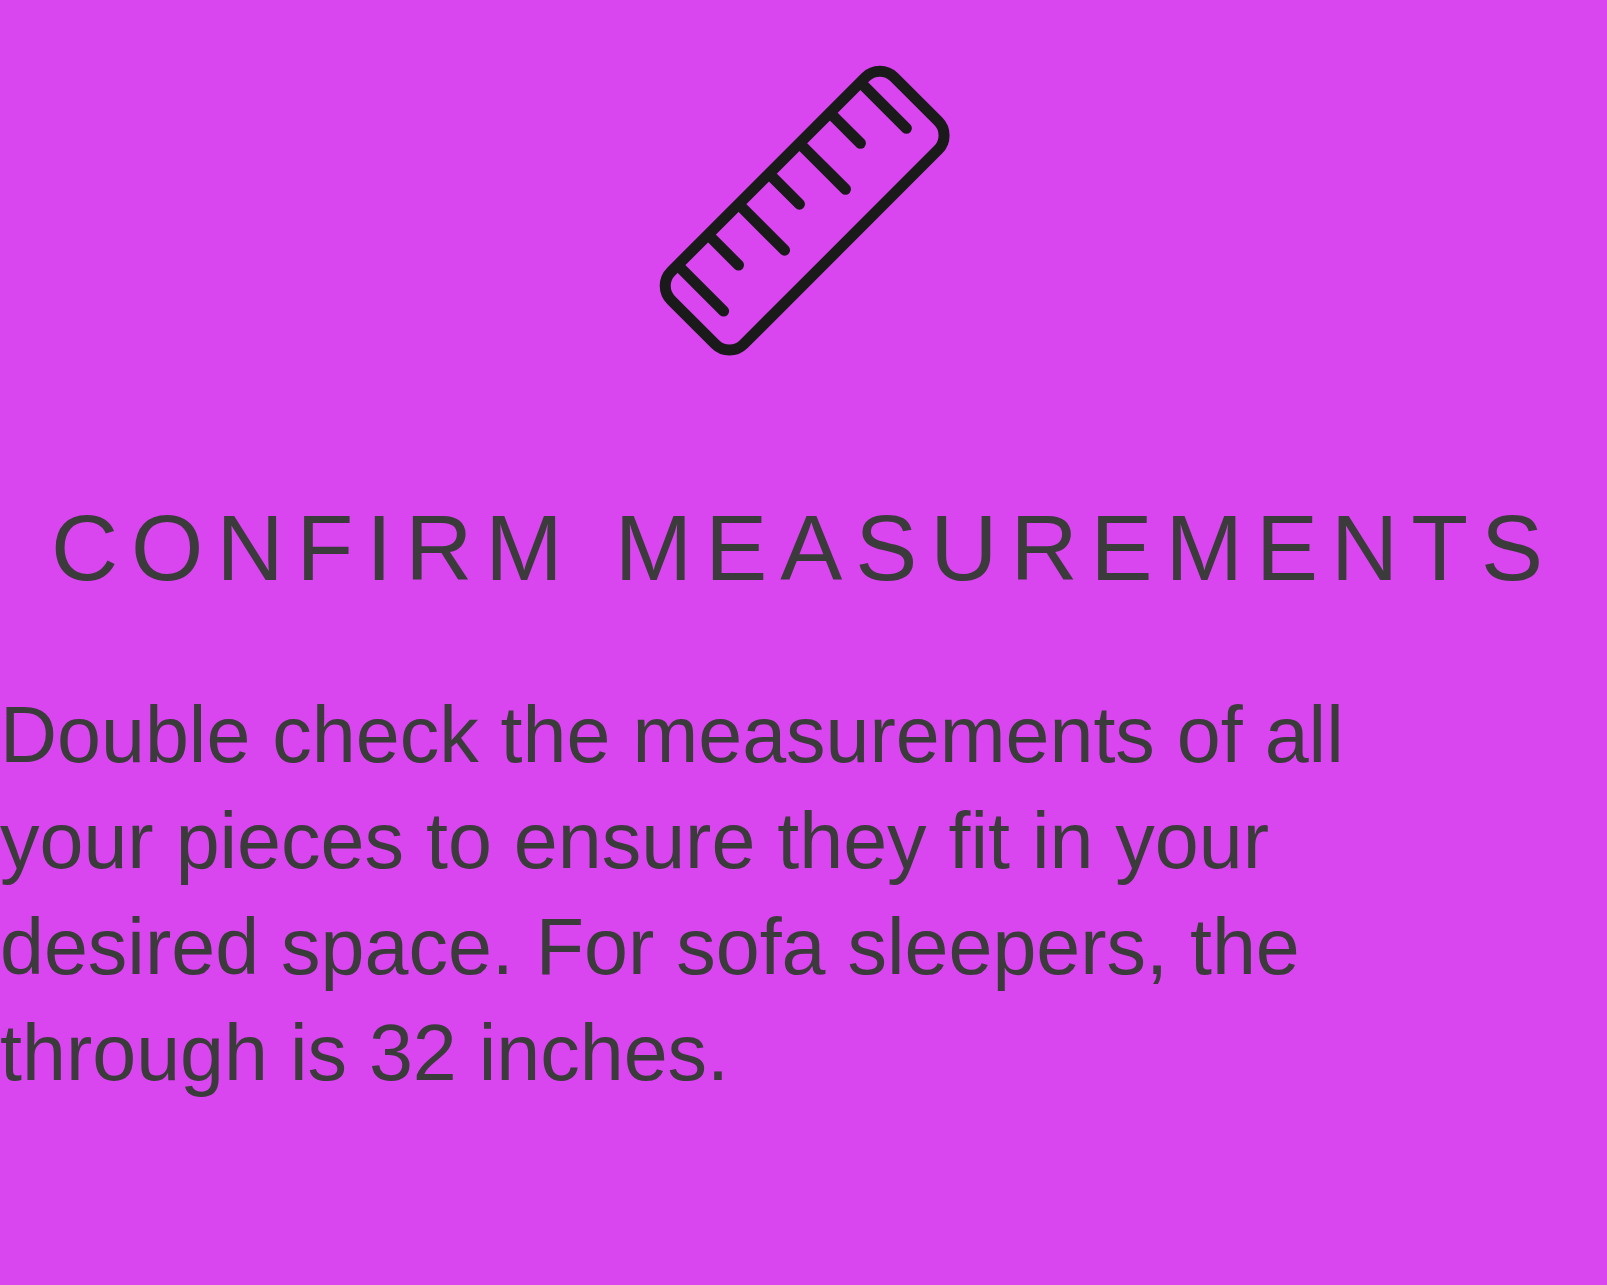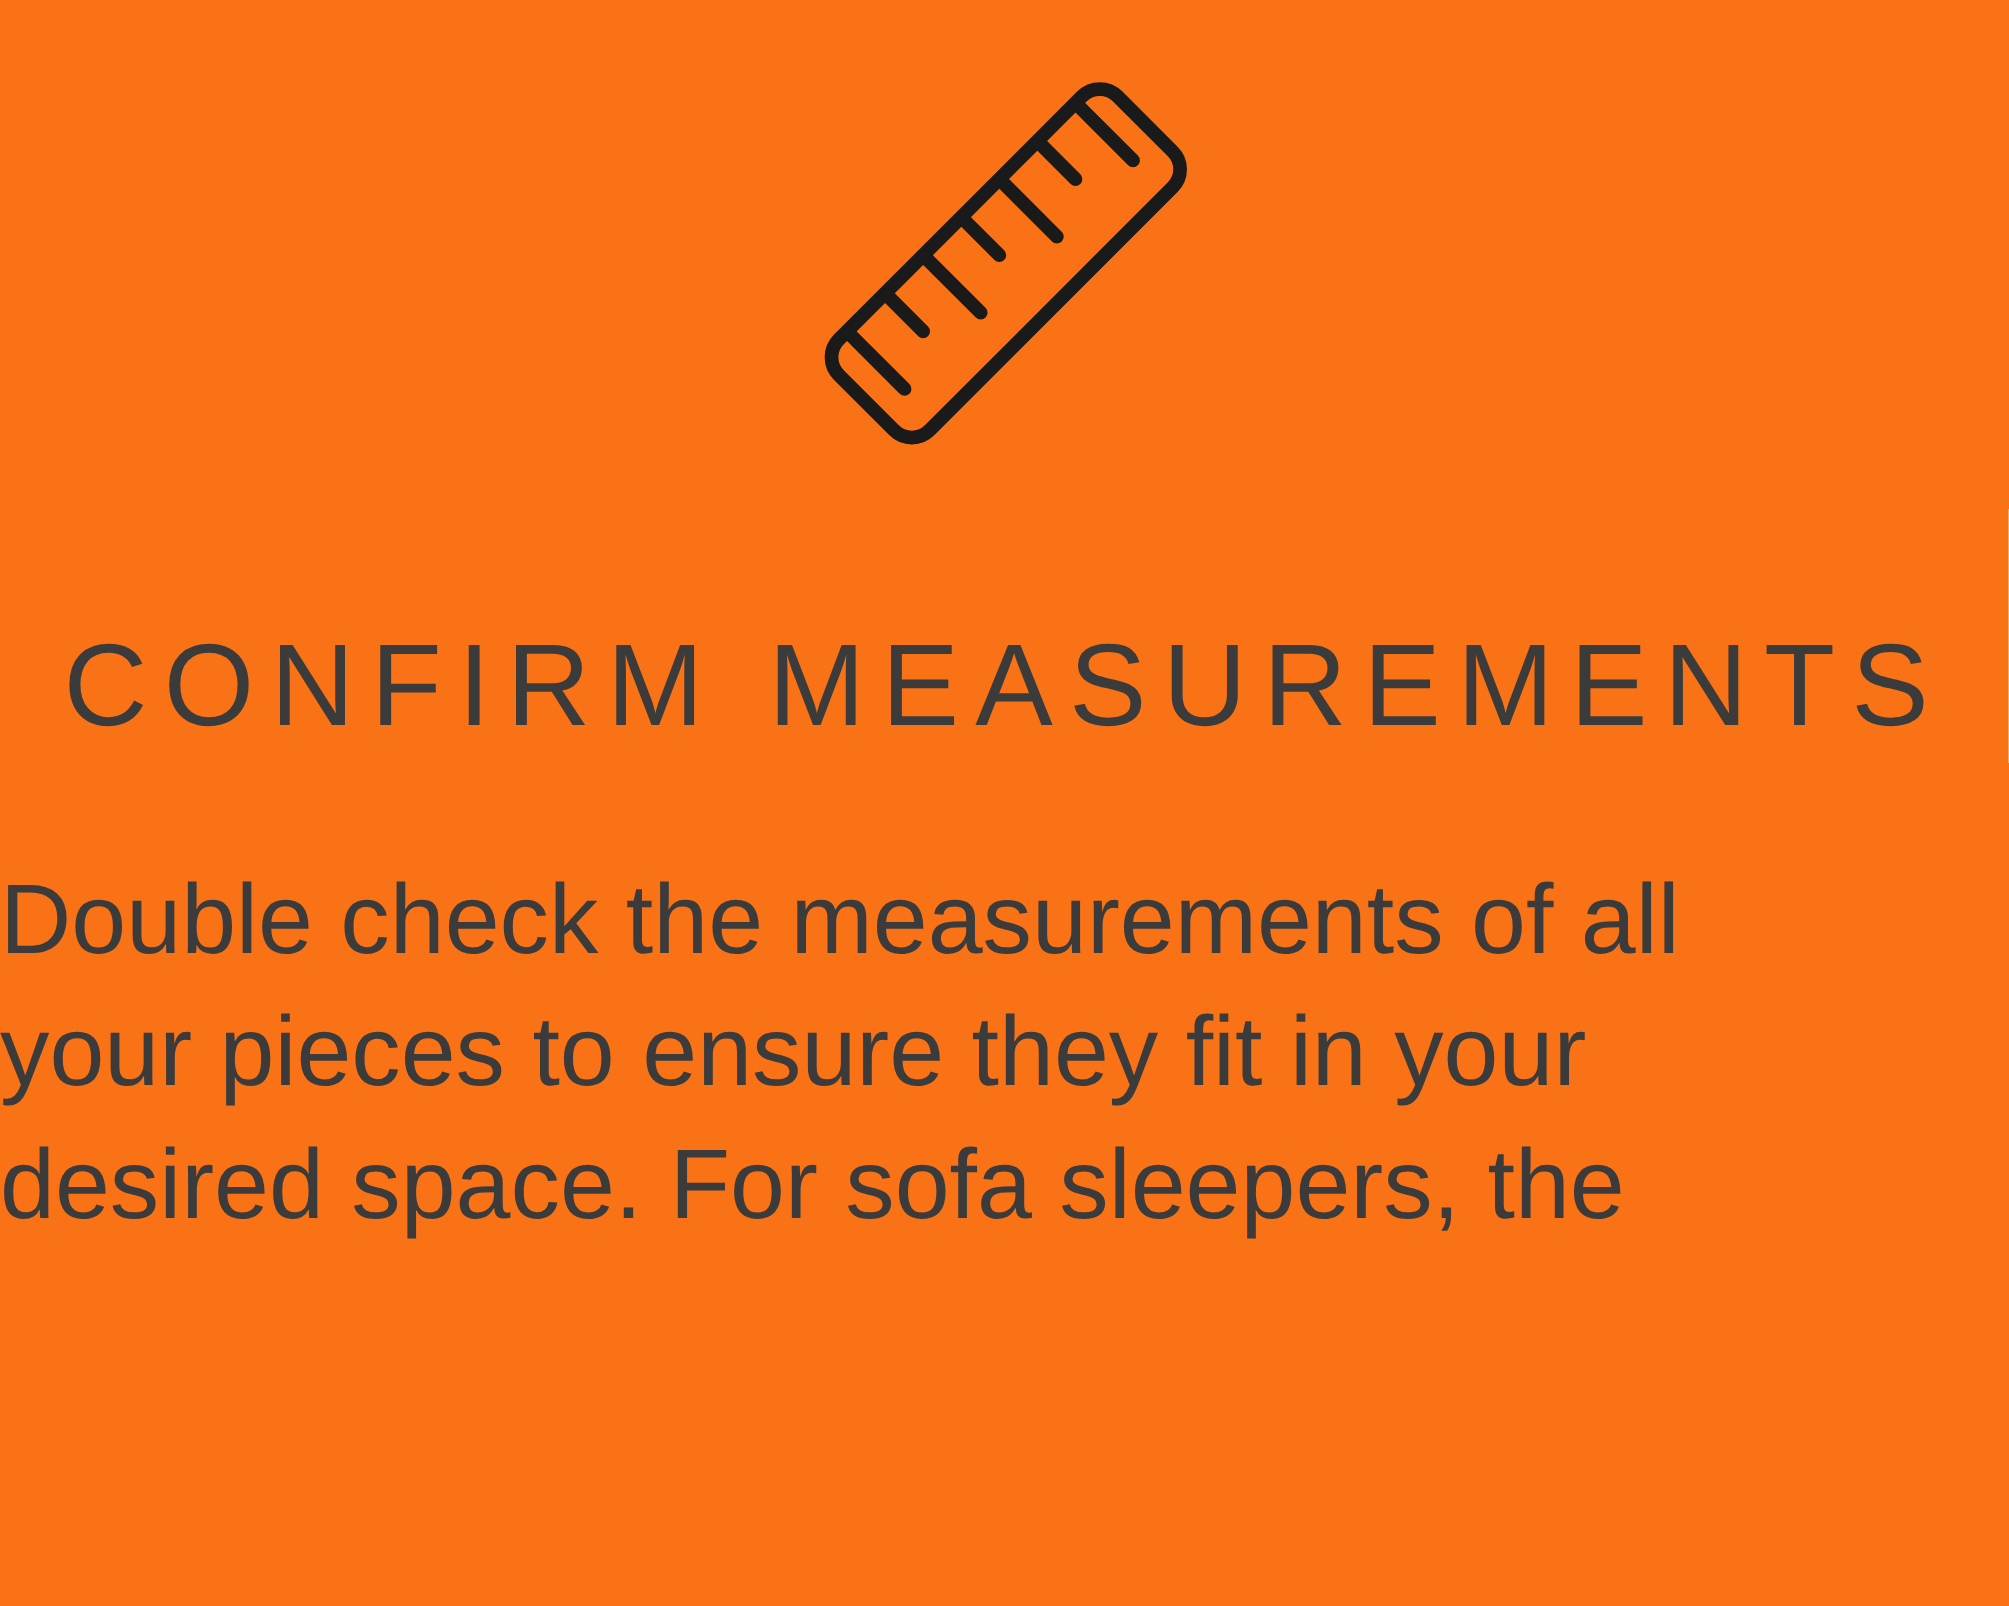--- a/index.html
+++ b/index.html
@@ -1,21 +1,21 @@
 <!DOCTYPE html>
 <html><head>
 <meta charset="utf-8">
 <style>
   * { margin: 0; padding: 0; box-sizing: border-box; }
   html, body { background: #ffffff; }
   .page {
     position: relative;
     width: 1607px;
     height: 1285px;
-    background: #f97316;
+    background: #d946ef;
     overflow: hidden;
     font-family: "Liberation Sans", sans-serif;
   }
   .icon-wrap {
     position: absolute;
     top: 42px;
     left: 50%;
     transform: translateX(-50%);
     width: 330px;
     height: 336px;
@@ -69,15 +69,16 @@
       </g>
     </svg>
   </div>
 
   <h1 class="headline">CONFIRM MEASUREMENTS</h1>
 
   <div class="body-copy">
     <span class="line">Double check the measurements of all</span>
     <span class="line">your pieces to ensure they fit in your</span>
     <span class="line">desired space. For sofa sleepers, the</span>
+    <span class="line">through is 32 inches.</span>
   </div>
 
 </div>
 
 </body></html>

